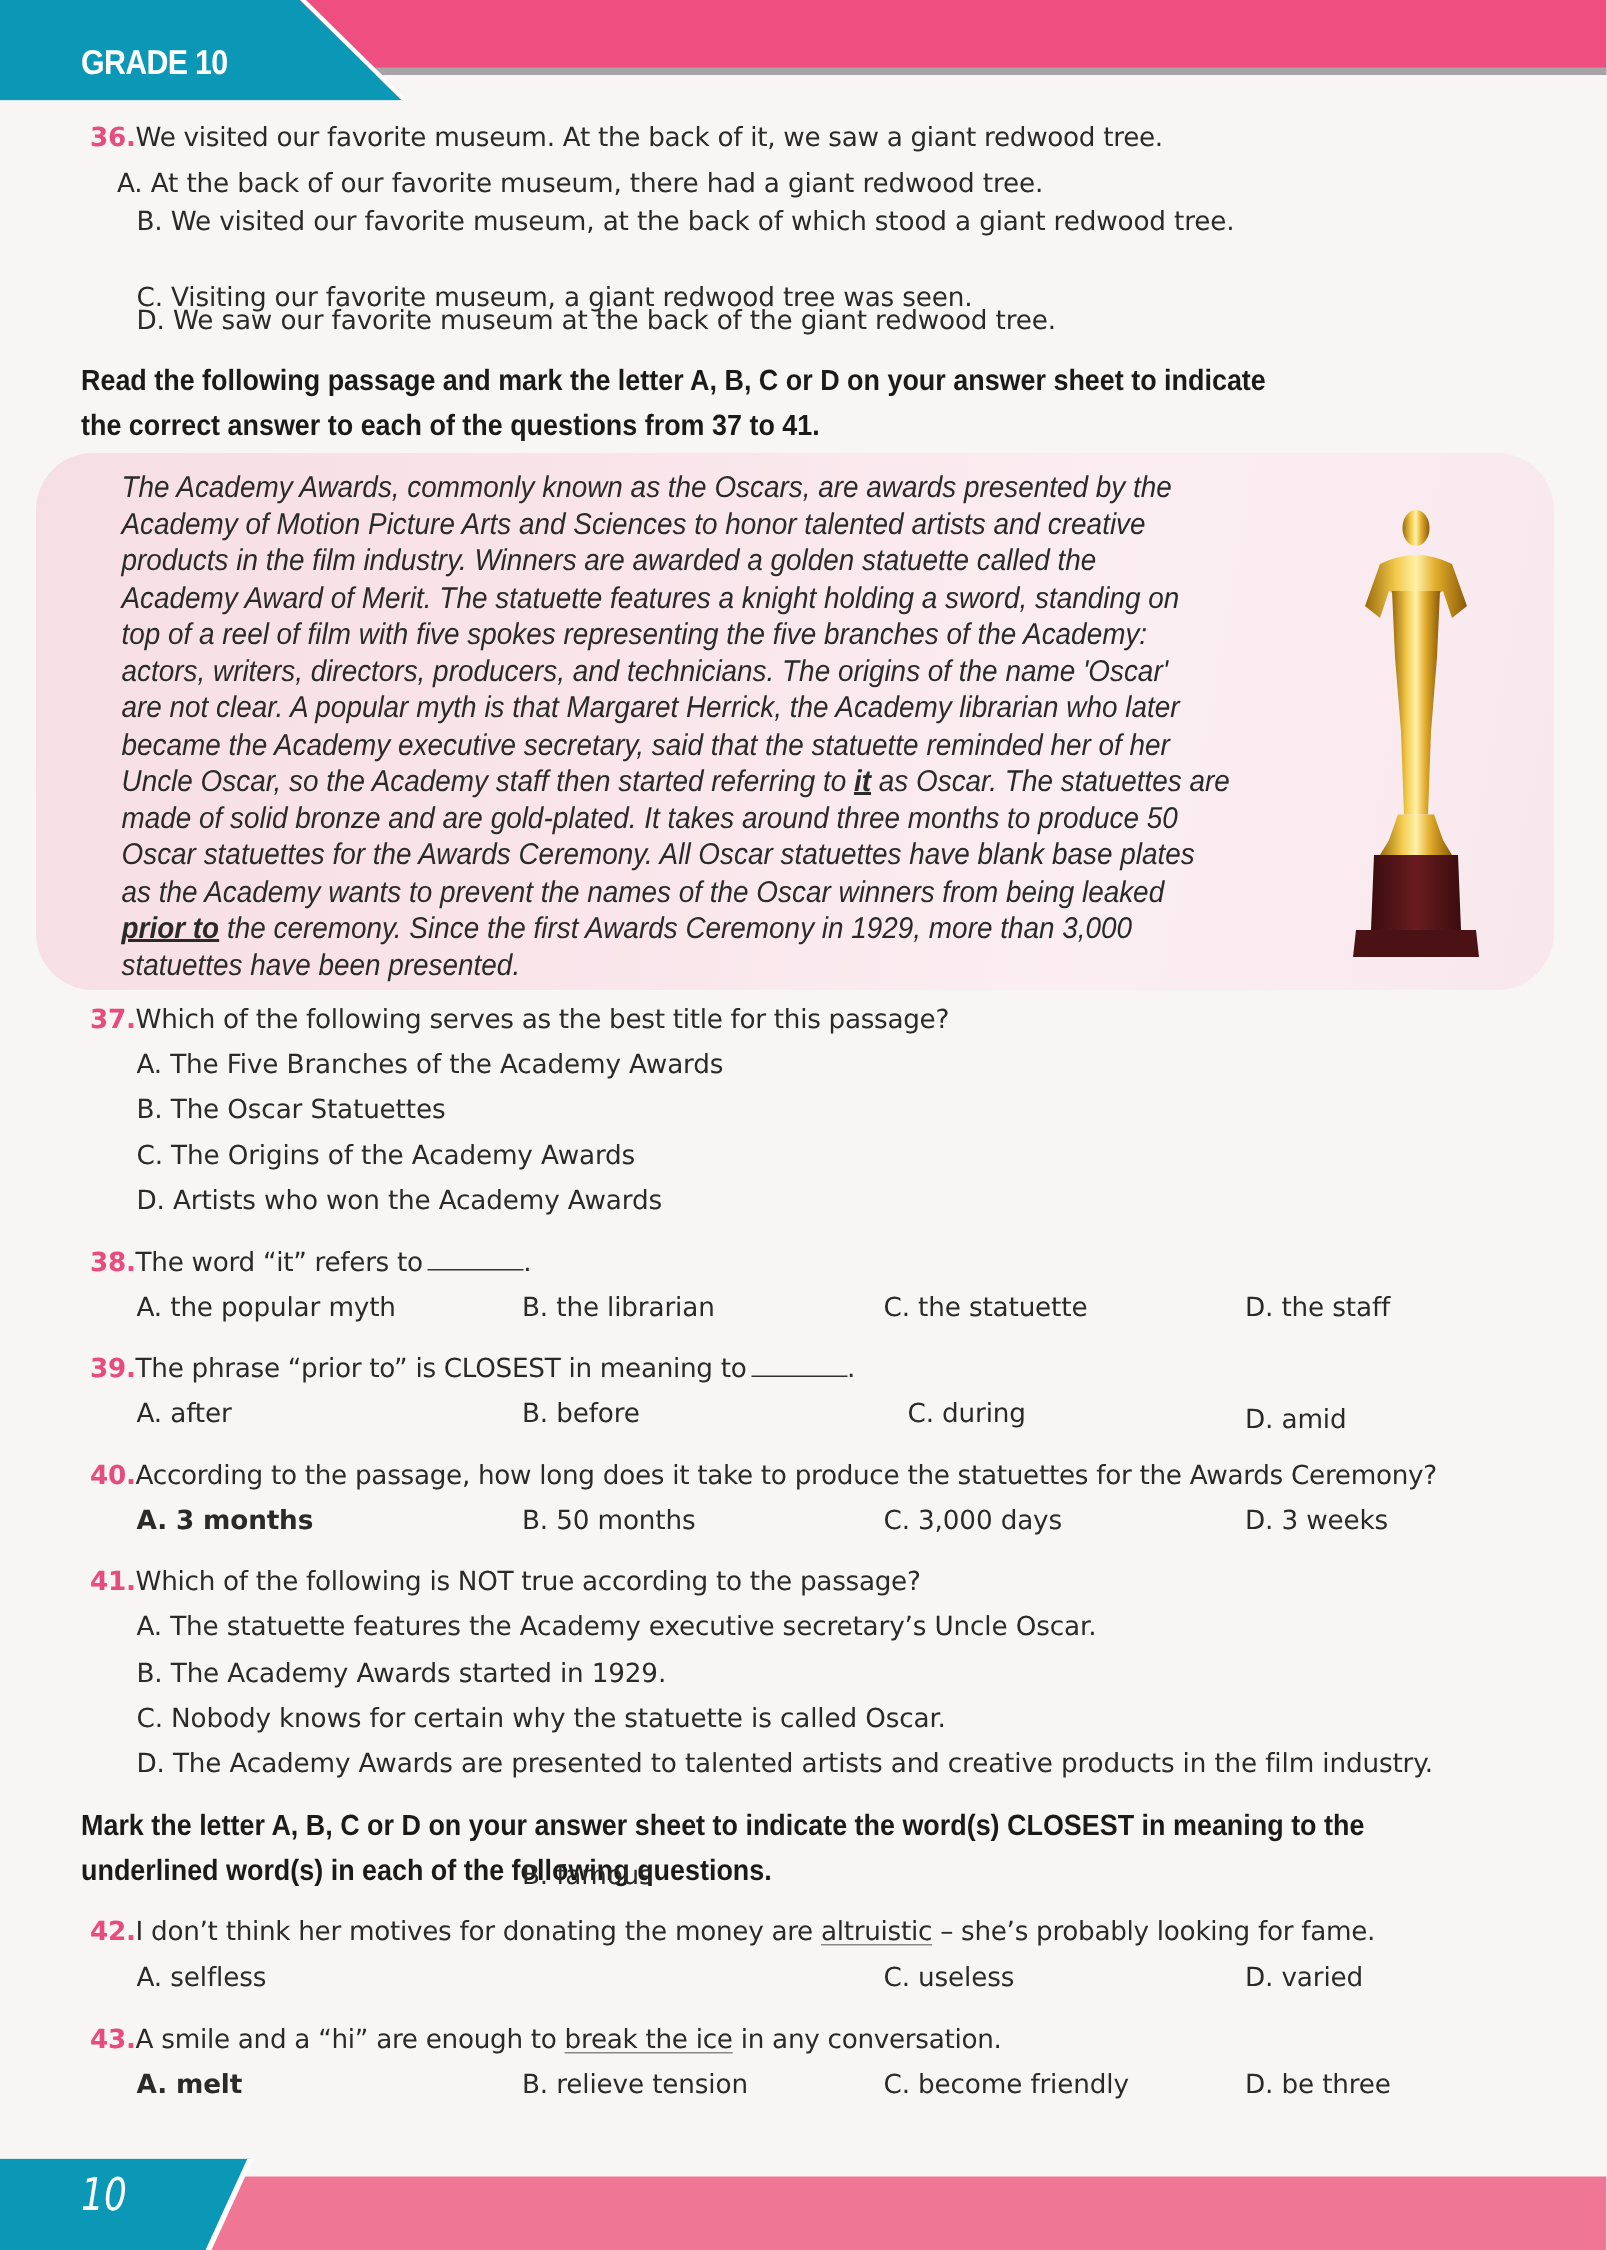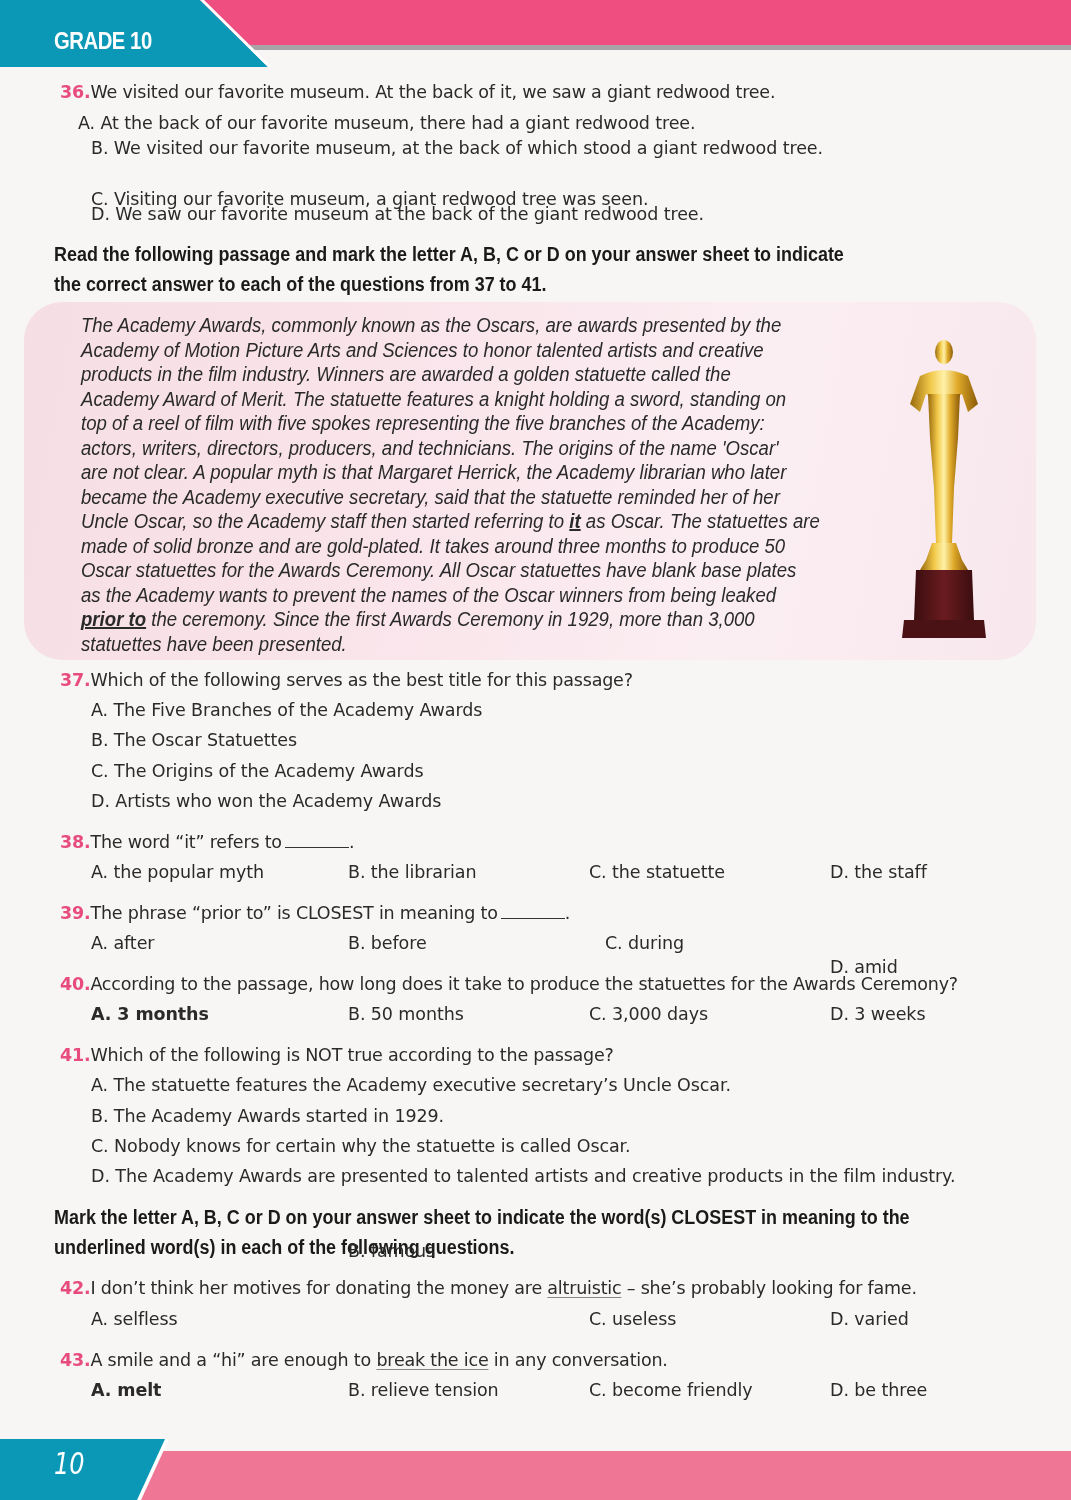--- a/index.html
+++ b/index.html
@@ -163,21 +163,21 @@
 <div class="opt" style="left:348px; top:861px;">B. the librarian</div>
 <div class="opt" style="left:589px; top:861px;">C. the statuette</div>
 <div class="opt" style="left:830px; top:861px;">D. the staff</div>
 
 <div class="q" style="top:902px;">
   <span class="qnum">39.</span><span>The phrase “prior to” is CLOSEST in meaning to</span><span class="blank"></span>.
 </div>
 <div class="opt" style="left:91px; top:932px;">A. after</div>
 <div class="opt" style="left:348px; top:932px;">B. before</div>
 <div class="opt" style="left:589px; top:932px;margin-left:16px;">C. during</div>
-<div class="opt" style="left:830px; top:956px;">D. amid</div>
+<div class="opt" style="left:830px; top:936px;">D. amid</div>
 
 <div class="q" style="top:973px;">
   <span class="qnum">40.</span><span>According to the passage, how long does it take to produce the statuettes for the Awards Ceremony?</span>
 </div>
 <div class="opt" style="left:91px; top:1003px;font-weight:bold;">A. 3 months</div>
 <div class="opt" style="left:348px; top:1003px;">B. 50 months</div>
 <div class="opt" style="left:589px; top:1003px;">C. 3,000 days</div>
 <div class="opt" style="left:830px; top:1003px;">D. 3 weeks</div>
 
 <div class="q" style="top:1044px;">

